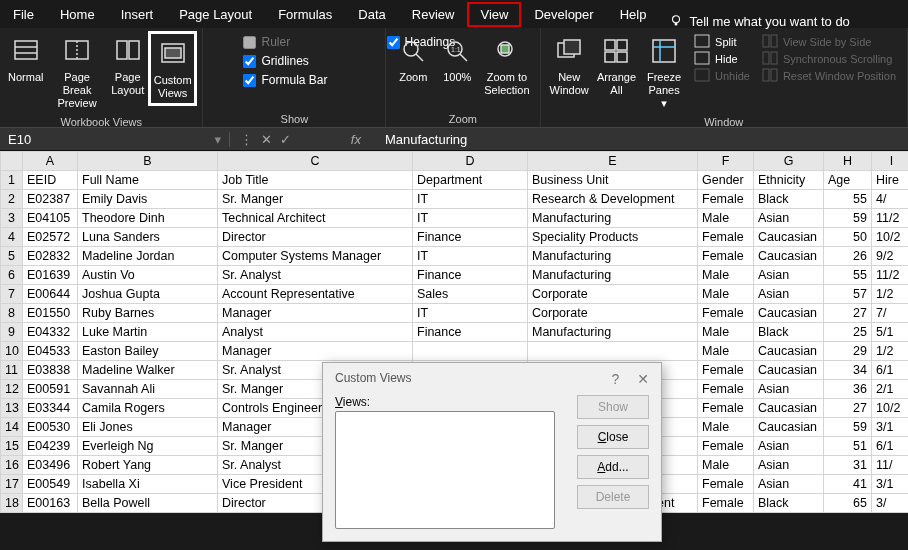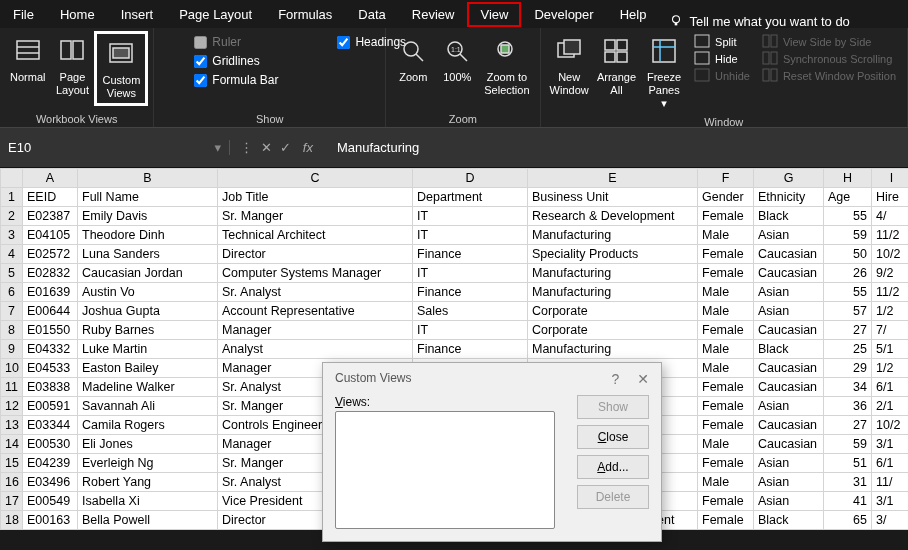--- a/index.html
+++ b/index.html
@@ -22,24 +22,24 @@
 .big-btn.highlight { border: 3px solid #ffffff; }
 .chk-stack { display: flex; flex-direction: column; gap: 5px; padding: 4px 8px; font-size: 12px; }
 .chk-row { display: flex; align-items: center; gap: 5px; white-space: nowrap; padding-left: 27px; }
 .chk-row input { width: 13px; height: 13px; }
 .small-stack { display: flex; flex-direction: column; gap: 3px; padding: 3px 6px; font-size: 11px; }
 .small-row { display: flex; align-items: flex-end; gap: 5px; white-space: nowrap; cursor: pointer; }
 .small-row.disabled { color: #666; }
 .small-icon { width: 16px; height: 14px; display: inline-block; }
 
 
-.fbar { display: flex; background: #333; height: 40px; align-items: center; border-bottom: 1px solid #111; font-size: 13px; }
+.fbar { display: flex; background: #333; height: 23px; align-items: center; border-bottom: 1px solid #111; font-size: 13px; }
 .namebox { width: 230px; padding: 0 8px; background: #333; border-right: 1px solid #555; }
 .fx-icons { display: flex; gap: 8px; padding: 0 10px; color: #aaa; align-items: center; }
-.fx-label { font-style: italic; padding: 0 4px; }
+.fx-label { font-style: italic; padding: 0 4px; margin-left: 48px; }
 .fcontent { flex: 1; padding: 0 10px; background: #333; }
 
 
 .grid { background: #fff; color: #000; font-size: 12.5px; }
 .grid table { border-collapse: collapse; width: 100%; table-layout: fixed; }
 .grid th, .grid td { border: 1px solid #d4d4d4; padding: 1px 4px; height: 19px; overflow: hidden; white-space: nowrap; }
 .grid th { background: #e6e6e6; font-weight: normal; text-align: center; }
 .grid .rowhead { background: #e6e6e6; text-align: center; width: 22px; font-weight: normal; }
 .grid thead th { position: sticky; top: 0; }
 .grid .hdr td { font-weight: normal; }
@@ -94,20 +94,29 @@
               <rect x="3" y="4" width="22" height="18" stroke="#ddd"></rect>
               <line x1="3" y1="10" x2="25" y2="10"></line>
               <line x1="3" y1="16" x2="25" y2="16"></line>
             </svg>
           </div>
           <div style="text-align:center;line-height:1.2">Normal</div>
         </div>
         <div class="big-btn">
           <div class="icon-box">
             <svg width="28" height="28" fill="none" stroke="#ddd" stroke-width="1.5">
+              <rect x="3" y="4" width="22" height="18"></rect>
+              <line x1="14" y1="4" x2="14" y2="22" stroke-dasharray="2"></line>
+            </svg>
+          </div>
+          <div style="text-align:center;line-height:1.2">Page Break<br>Preview</div>
+        </div>
+        <div class="big-btn">
+          <div class="icon-box">
+            <svg width="28" height="28" fill="none" stroke="#ddd" stroke-width="1.5">
               <rect x="3" y="4" width="10" height="18"></rect>
               <rect x="15" y="4" width="10" height="18"></rect>
             </svg>
           </div>
           <div style="text-align:center;line-height:1.2">Page<br>Layout</div>
         </div>
         <div class="big-btn highlight">
           <div class="icon-box">
             <svg width="28" height="28" fill="none" stroke="#ddd" stroke-width="1.5">
               <rect x="3" y="4" width="22" height="18"></rect>
@@ -302,21 +311,21 @@
           <td>Finance</td>
           <td>Speciality Products</td>
           <td>Female</td>
           <td>Caucasian</td>
           <td class="num">50</td>
           <td>10/2</td>
         </tr>
         <tr>
           <th class="rowhead">5</th>
           <td>E02832</td>
-          <td>Caucasian Jordan</td>
+          <td>Madeline Jordan</td>
           <td>Computer Systems Manager</td>
           <td>IT</td>
           <td>Manufacturing</td>
           <td>Female</td>
           <td>Caucasian</td>
           <td class="num">26</td>
           <td>9/2</td>
         </tr>
         <tr>
           <th class="rowhead">6</th>

